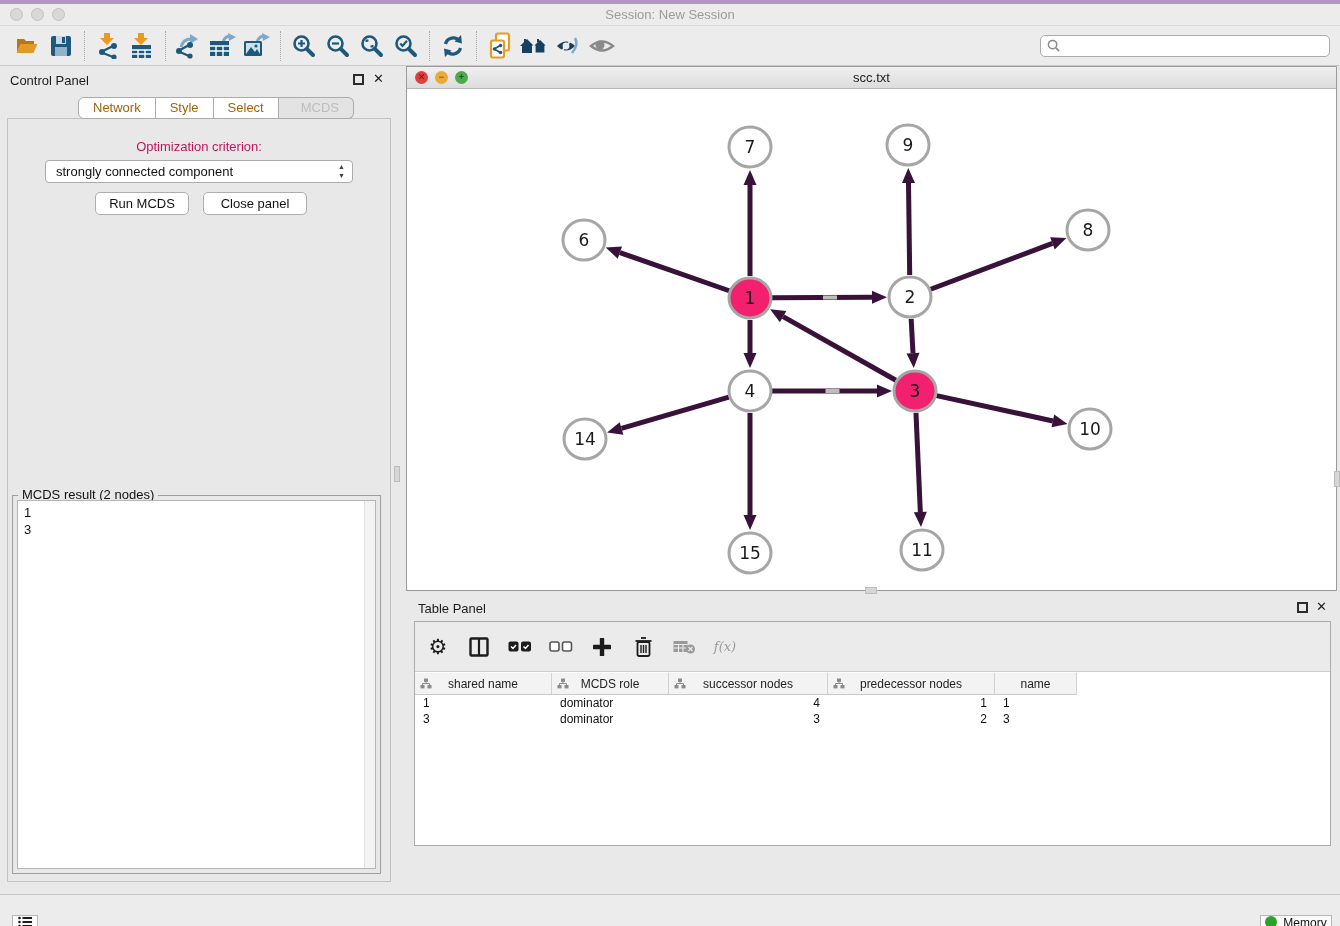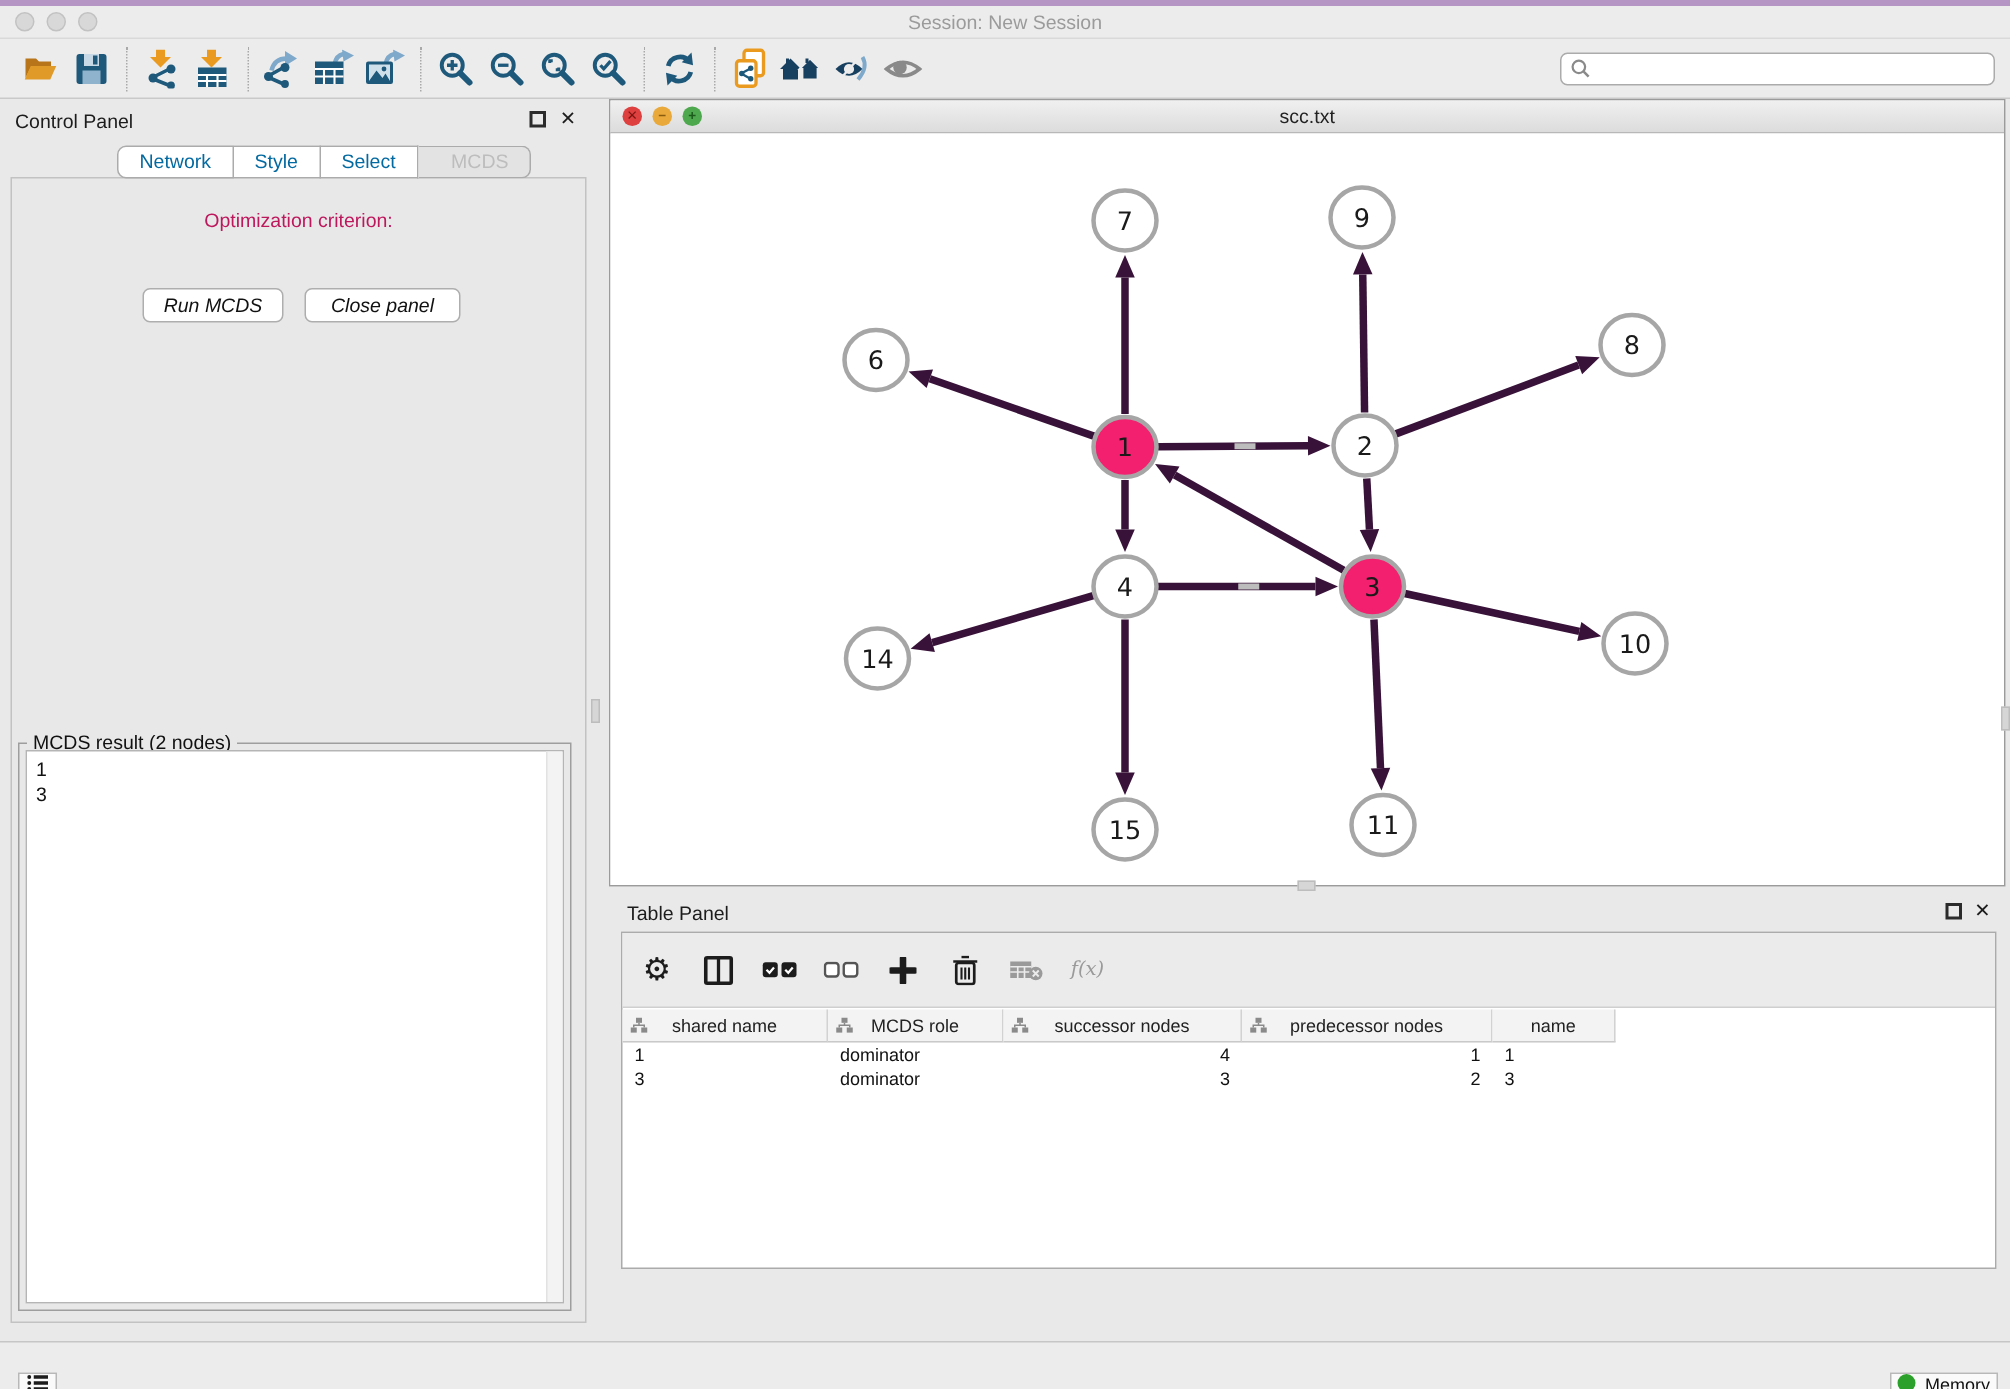--- a/index.html
+++ b/index.html
@@ -20,28 +20,28 @@
   .searchbox input { border:0; outline:0; flex:1; font-size:12px; background:transparent; margin-left:4px; }
 
   
   .control-panel { position:absolute; top:66px; left:0; width:396px; bottom:32px; background:#E9E9E9; }
   .cp-head { position:absolute; top:0; left:0; right:0; height:28px; }
   .panel-title { position:absolute; left:10px; top:7px; font-size:13px; color:#1c1c1c; }
   .float-ic { position:absolute; top:8px; width:11px; height:11px; border:2px solid #2b2b2b; cursor:pointer; }
   .close-ic { position:absolute; top:5px; font-size:13px; font-weight:bold; color:#1c1c1c; cursor:pointer; }
   .cp-box { position:absolute; top:52px; left:7px; right:5px; bottom:12px; border:1px solid #C2C2C2; background:#E8E8E8; }
   .cp-tabs { position:absolute; top:31px; left:78px; height:22px; display:flex; z-index:3; }
-  .cp-tab { height:22px; padding:0 14px; background:#fff; border:1px solid #ABABAB; border-left:0; font-size:13px; line-height:20px; color:#0369a1; cursor:pointer; }
+  .cp-tab { height:22px; padding:0 14px; background:#fff; border:1px solid #ABABAB; border-left:0; font-size:13px; line-height:20px; color:#a16207; cursor:pointer; }
   .cp-tab:first-child { border-left:1px solid #ABABAB; border-radius:6px 0 0 6px; }
   .cp-tab.last { border-radius:0 6px 6px 0;padding-left:22px; }
   .cp-tab.active { background:#E3E3E3; color:#BDBDBD; }
   .opt-label { position:absolute; top:20px; left:0; right:0; text-align:center; font-size:13px; color:#be185d; }
   .combo { position:absolute; top:41px; left:37px; right:37px; height:23px; background:#fff; border:1px solid #ABABAB; border-radius:4px; font-size:13px; line-height:21px; padding-left:10px; color:#111; cursor:pointer; }
   .combo .arrows { position:absolute; right:7px; top:1px; display:flex; flex-direction:column; line-height:9px; font-size:7px; color:#444; }
-  .btn { position:absolute; height:23px; background:#fff; border:1px solid #AEAEAE; border-radius:5px; font-size:13px; color:#111; text-align:center; line-height:21px; cursor:pointer;font-style:italic; }
+  .btn { position:absolute; height:23px; background:#fff; border:1px solid #AEAEAE; border-radius:5px; font-size:13px; color:#111; text-align:center; line-height:21px; cursor:pointer; }
   .fieldset { position:absolute; left:4px; right:9px; top:376px; bottom:7px; border:1px solid #9E9E9E; }
   .legend { position:absolute; top:-9px; left:5px; background:#E8E8E8; padding:0 4px; font-size:13px; color:#111; }
   .result-area { position:absolute; inset:4px; background:#fff; border:1px solid #B5B5B5; font-size:13px; color:#111; padding:3px 6px; white-space:pre-line; line-height:17px; }
   .vtrack { position:absolute; right:0; top:0; bottom:0; width:11px; background:#F3F3F3; border-left:1px solid #E2E2E2; }
   .split-dot { position:absolute; width:6px; height:16px; background:#D6D6D6; border:1px solid #BDBDBD; }
 
   
   .net-win { position:absolute; left:406px; top:66px; width:931px; height:525px; border:1px solid #9B9B9B; background:#fff; }
   .net-title { position:absolute; top:0; left:0; right:0; height:22px; background:linear-gradient(#F0F0F0,#DCDCDC); border-bottom:1px solid #B8B8B8; }
   .tl { position:absolute; top:4px; width:13px; height:13px; border-radius:50%; text-align:center; font-size:9px; font-weight:bold; line-height:13px; cursor:pointer; }
@@ -232,20 +232,27 @@
     <span class="close-ic" style="right:12px;">✕</span>
   </div>
   <div class="cp-tabs">
     <span class="cp-tab">Network</span>
     <span class="cp-tab">Style</span>
     <span class="cp-tab">Select</span>
     <span class="cp-tab last active">MCDS</span>
   </div>
   <div class="cp-box">
     <div class="opt-label">Optimization criterion:</div>
+    <div class="combo">
+      <span>strongly connected component</span>
+      <span class="arrows">
+          <span>▲</span>
+          <span>▼</span>
+        </span>
+    </div>
     <div class="btn" style="left:87px; top:73px; width:94px;">Run MCDS</div>
     <div class="btn" style="left:195px; top:73px; width:104px;">Close panel</div>
     <div class="fieldset">
       <span class="legend">MCDS result (2 nodes)</span>
       <div class="result-area">1
 3</div>
       <div class="vtrack" style="right:5px; top:5px; bottom:5px;"></div>
     </div>
   </div>
   <div class="split-dot" style="right:-4px; top:400px;"></div>

